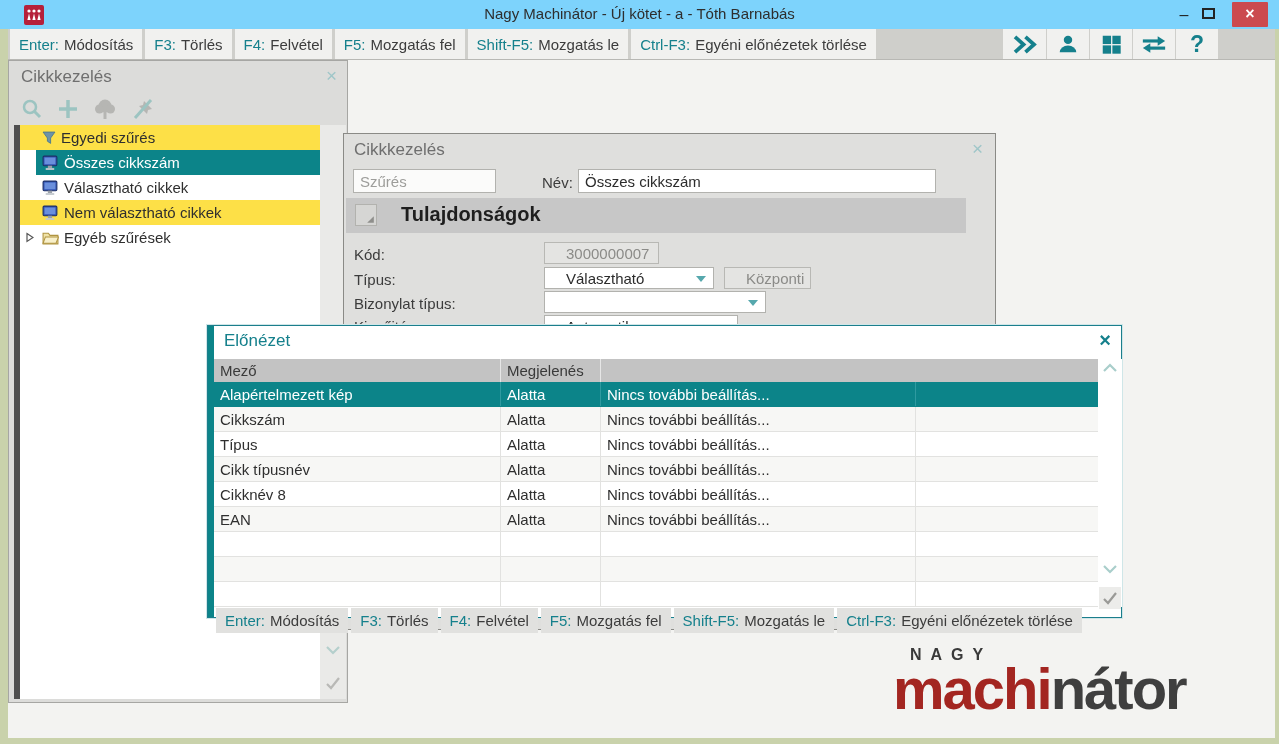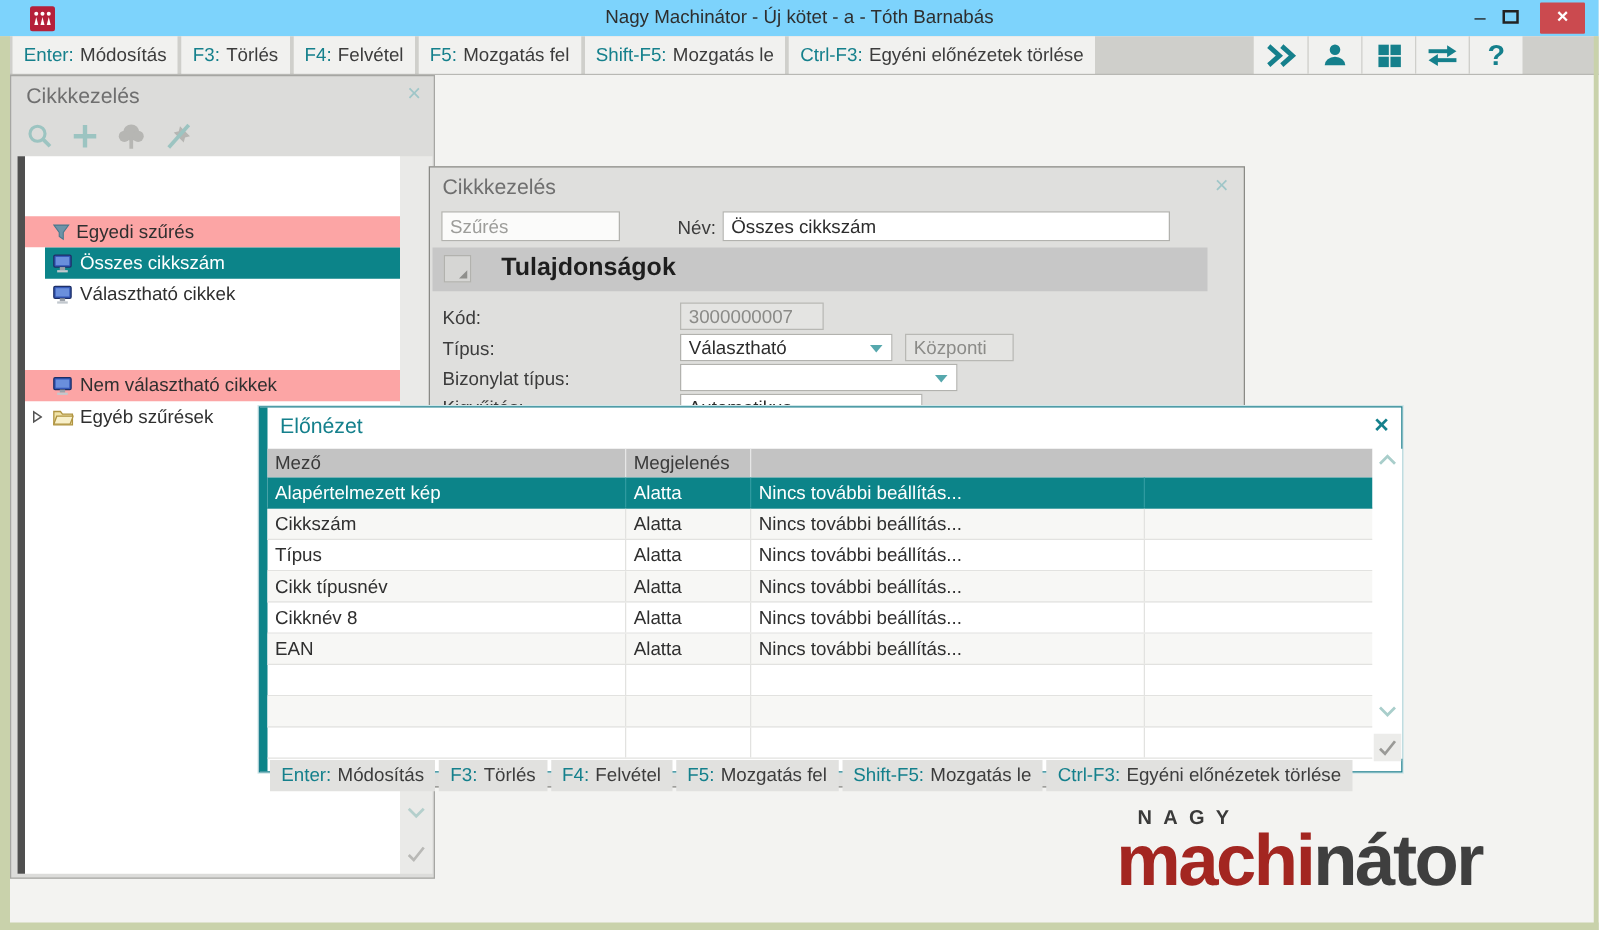--- a/index.html
+++ b/index.html
@@ -32,38 +32,38 @@
   
   .left-panel { position:absolute; left:8px; top:60px; width:340px; height:643px; background:#dcdcda; border:1px solid #a6a6a3; }
   .lp-title { position:absolute; left:12px; top:6px; font-size:17px; color:#6f6f6f; }
   .lp-close { position:absolute; right:10px; top:4px; font-size:19px; color:#9fc6c8; }
   .lp-icons { position:absolute; left:12px; top:34px; height:28px; display:flex; gap:14px; align-items:center; }
   .lp-tree { position:absolute; left:5px; top:64px; width:306px; height:574px; background:#fff; border-left:6px solid #4f4f4f; }
   .lp-scroll { position:absolute; left:311px; top:64px; width:26px; height:574px; background:#eaeae8; }
   .lp-scroll .chev-down { position:absolute; left:5px; top:520px; }
   .lp-scroll .check { position:absolute; left:5px; top:552px; }
   .tree-row { height:25px; display:flex; align-items:center; font-size:15px; color:#2f2f2f; padding-left:22px; gap:5px; }
-  .tree-row.alt { background:#fca5a5;margin-top:48px; }
+  .tree-row.alt { background:#fde047; }
   .tree-row.selected { background:linear-gradient(to right, #ffffff 16px, #0c8489 16px); color:#fff; }
   .tree-row.parent { padding-left:6px; }
   .tree-row .expander { margin-right:3px; display:flex; }
 
   
   .detail-dialog { position:absolute; left:343px; top:133px; width:653px; height:497px; background:#dfdfdd; border:1px solid #8a8a86; }
   .dd-title { position:absolute; left:10px; top:6px; font-size:17px; color:#6f6f6f; }
   .dd-close { position:absolute; right:12px; top:4px; font-size:19px; color:#9fc6c8; }
   .dd-filter { position:absolute; left:9px; top:35px; width:143px; height:24px; background:#fbfbfa; border:1px solid #b2b2ae; font-size:15px; color:#333; padding:0 6px; font-family:"Liberation Sans", sans-serif; }
   .dd-filter::placeholder { color:#9d9d9a; }
   .dd-name-label { position:absolute; left:198px; top:40px; font-size:15px; color:#3c3c3c; }
   .dd-name { position:absolute; left:234px; top:35px; width:358px; height:24px; background:#fff; border:1px solid #b2b2ae; font-size:15px; color:#2c2c2c; padding:0 6px; font-family:"Liberation Sans", sans-serif; }
   .dd-section { position:absolute; left:2px; top:64px; width:620px; height:35px; background:#c7c7c7; }
   .dd-collapse { position:absolute; left:9px; top:6px; width:22px; height:22px; background:#d6d6d4; border:1px solid #b2b2ae; display:flex; align-items:flex-end; justify-content:flex-end; }
   .dd-section-title { position:absolute; left:55px; top:5px; font-size:20px; font-weight:bold; color:#1e1e1e; }
   .dd-row-label { position:absolute; left:10px; font-size:15px; color:#3c3c3c; }
-  .fld { position:absolute; height:22px; font-size:15px; display:flex; align-items:center; padding:0 6px; }
+  .fld { position:absolute; height:22px; font-size:15px; display:flex; align-items:center; padding:0 21px; }
   .fld.disabled { background:#e4e4e2; border:1px solid #b8b8b4; color:#8b8b88; }
   .fld.dropdown { background:#fff; border:1px solid #b2b2ae; color:#2c2c2c; }
   .fld .arrow { position:absolute; right:7px; top:8px; width:0; height:0; border-left:5px solid transparent; border-right:5px solid transparent; border-top:6px solid #56a8ad; }
 
   
   .preview { position:absolute; left:207px; top:325px; width:915px; height:293px; background:#fff; border:1px solid #1b7e8c; box-shadow:0 0 0 1px #cfe6e8; }
   .pv-strip { position:absolute; left:0; top:0; width:6px; height:100%; background:#0c8489; }
   .pv-title { position:absolute; left:16px; top:5px; font-size:17px; color:#15808c; }
   .pv-close { position:absolute; right:10px; top:3px; font-size:20px; font-weight:bold; color:#15808c; }
   .pv-table { position:absolute; left:6px; top:33px; width:884px; }

